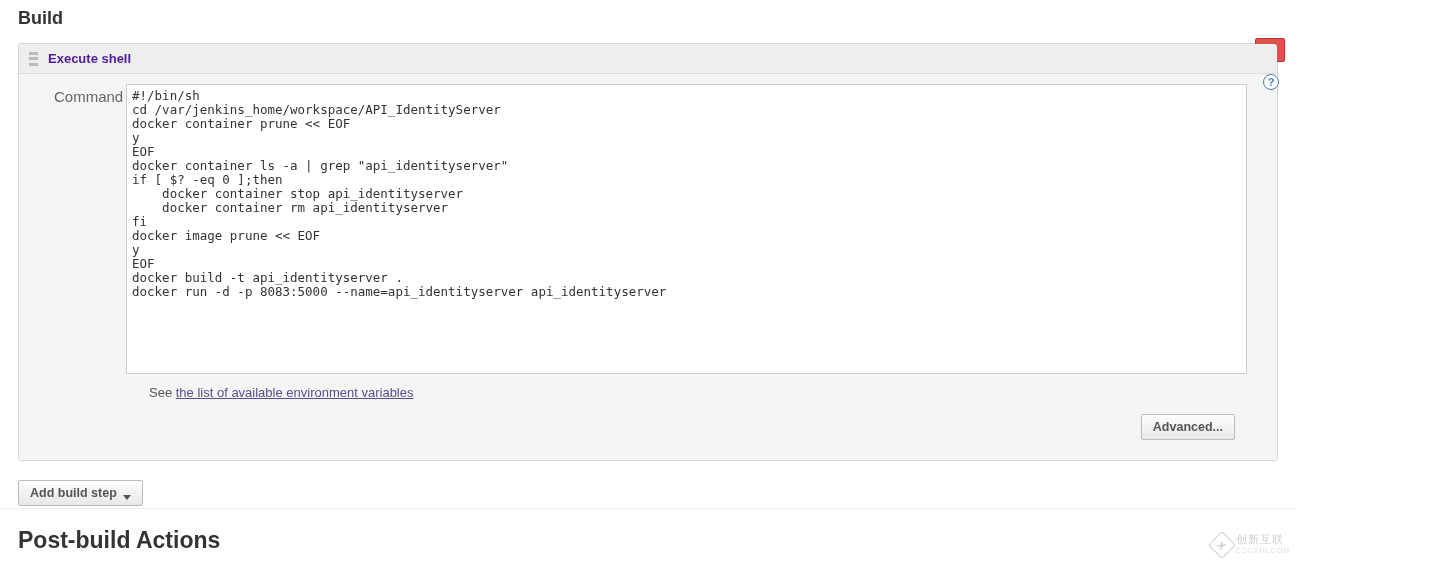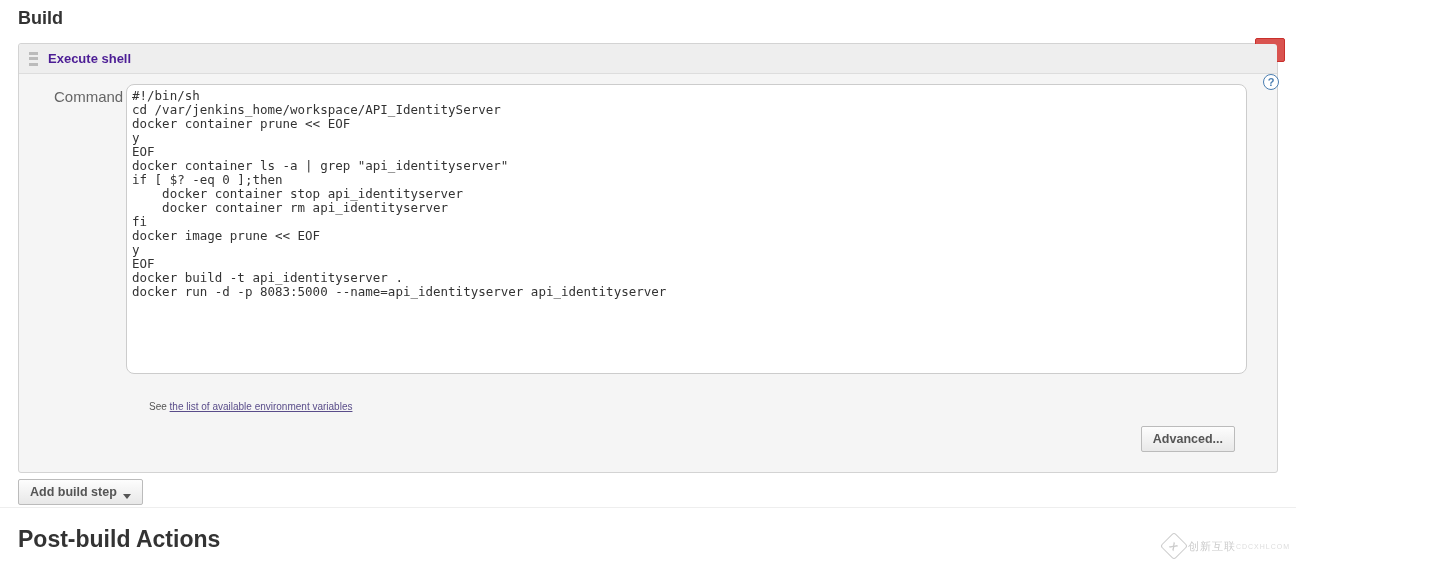--- a/index.html
+++ b/index.html
@@ -10,30 +10,30 @@
   .block-header{display:flex;align-items:center;padding:7px 10px 7px 10px;background:#eee;border-bottom:1px solid #ddd;border-top-left-radius:3px;border-top-right-radius:3px;position:relative}
   .drag-handle{width:11px;height:14px;margin-right:8px;display:flex;flex-wrap:wrap;align-content:space-between;cursor:move}
   .drag-handle span{width:3px;height:3px;background:#bbb;display:block}
   .block-title{font-weight:bold;font-size:13px;color:#4c1d95}
   .delete-btn{position:absolute;right:-8px;top:-6px;width:28px;height:22px;background:#d9534f;color:#fff;display:flex;align-items:center;justify-content:center;font-weight:bold;font-size:12px;cursor:pointer;font-family:Arial,sans-serif;border:1px solid #c9302c;border-radius:2px}
   .help-icon{width:16px;height:16px;border-radius:50%;border:1.5px solid #4a7eb1;color:#4a7eb1;font-size:11px;line-height:14px;text-align:center;font-weight:bold;position:absolute;right:-2px;top:30px;cursor:pointer;box-sizing:border-box;background:#fff}
   .block-body{padding:10px 12px 0 12px}
   .row{display:flex;align-items:flex-start}
   .field-label{width:95px;padding-top:4px;color:#666;font-size:15px;text-align:left;padding-left:23px;box-sizing:border-box}
   .field-input{flex:1;margin-right:18px}
-  textarea.cmd{width:100%;height:290px;resize:none;border:1px solid #ccc;border-radius:8px;padding:4px 5px;box-sizing:border-box;font-family:"NSimSun","SimSun","MS Mincho",monospace;font-size:12.5px;line-height:14px;white-space:pre;overflow-x:auto;overflow-y:auto;background:#fff;color:#333;outline:none}
-  .hint{margin:24px 0 0 118px;font-size:10px;color:#555}
+  textarea.cmd{width:100%;height:290px;resize:none;border:1px solid #ccc;border-radius:1px;padding:4px 5px;box-sizing:border-box;font-family:"NSimSun","SimSun","MS Mincho",monospace;font-size:12.5px;line-height:14px;white-space:pre;overflow-x:auto;overflow-y:auto;background:#fff;color:#333;outline:none}
+  .hint{margin:8px 0 0 118px;font-size:13px;color:#555}
   .hint a{color:#5a4d8a;text-decoration:underline;cursor:pointer}
   .btn{display:inline-flex;align-items:flex-end;background:linear-gradient(#fdfdfd,#e8e8e8);border:1px solid #bbb;border-radius:2px;padding:5px 11px;font-size:12.5px;font-weight:bold;color:#555;cursor:pointer}
   .btn .caret{margin-left:6px;border-left:4px solid transparent;border-right:4px solid transparent;border-top:5px solid #555}
   .advanced-wrap{text-align:right;padding:14px 30px 0 0}
-  .add-step-wrap{padding:0 0 0 18px;margin-top:6px}
+  .add-step-wrap{padding:0 0 0 18px;margin-top:19px}
   .watermark{position:absolute;right:6px;bottom:6px;display:flex;align-items:center;gap:4px;color:#ccc;font-size:11px}
   .watermark-logo{width:18px;height:18px;border:1.5px solid #ccc;border-radius:3px;transform:rotate(45deg);display:flex;align-items:center;justify-content:center;font-size:10px;font-weight:bold;color:#ccc}
-  .watermark-txt{display:flex;flex-direction:row;line-height:11px;letter-spacing:1px}
+  .watermark-txt{display:flex;flex-direction:column;line-height:11px;letter-spacing:1px}
 </style>
 </head>
 <body>
 <div class="page">
 
   <div class="section-title">Build</div>
 
   <div class="build-block">
     <div class="delete-btn">X</div>
     <div class="help-icon">?</div>

